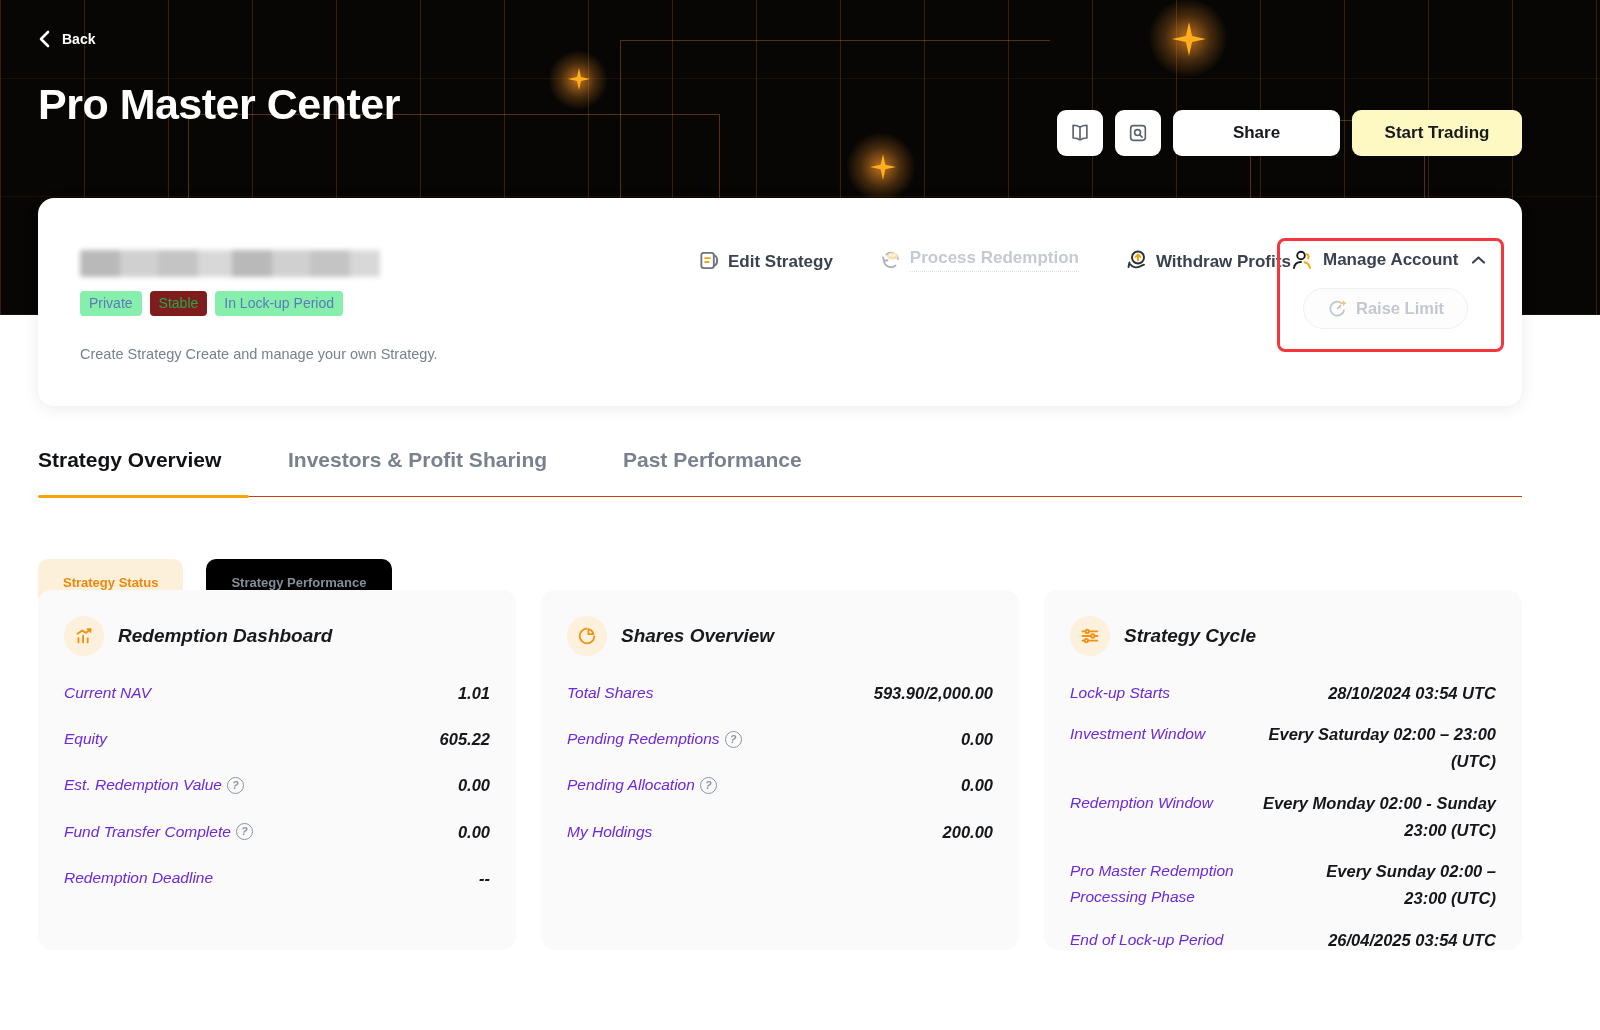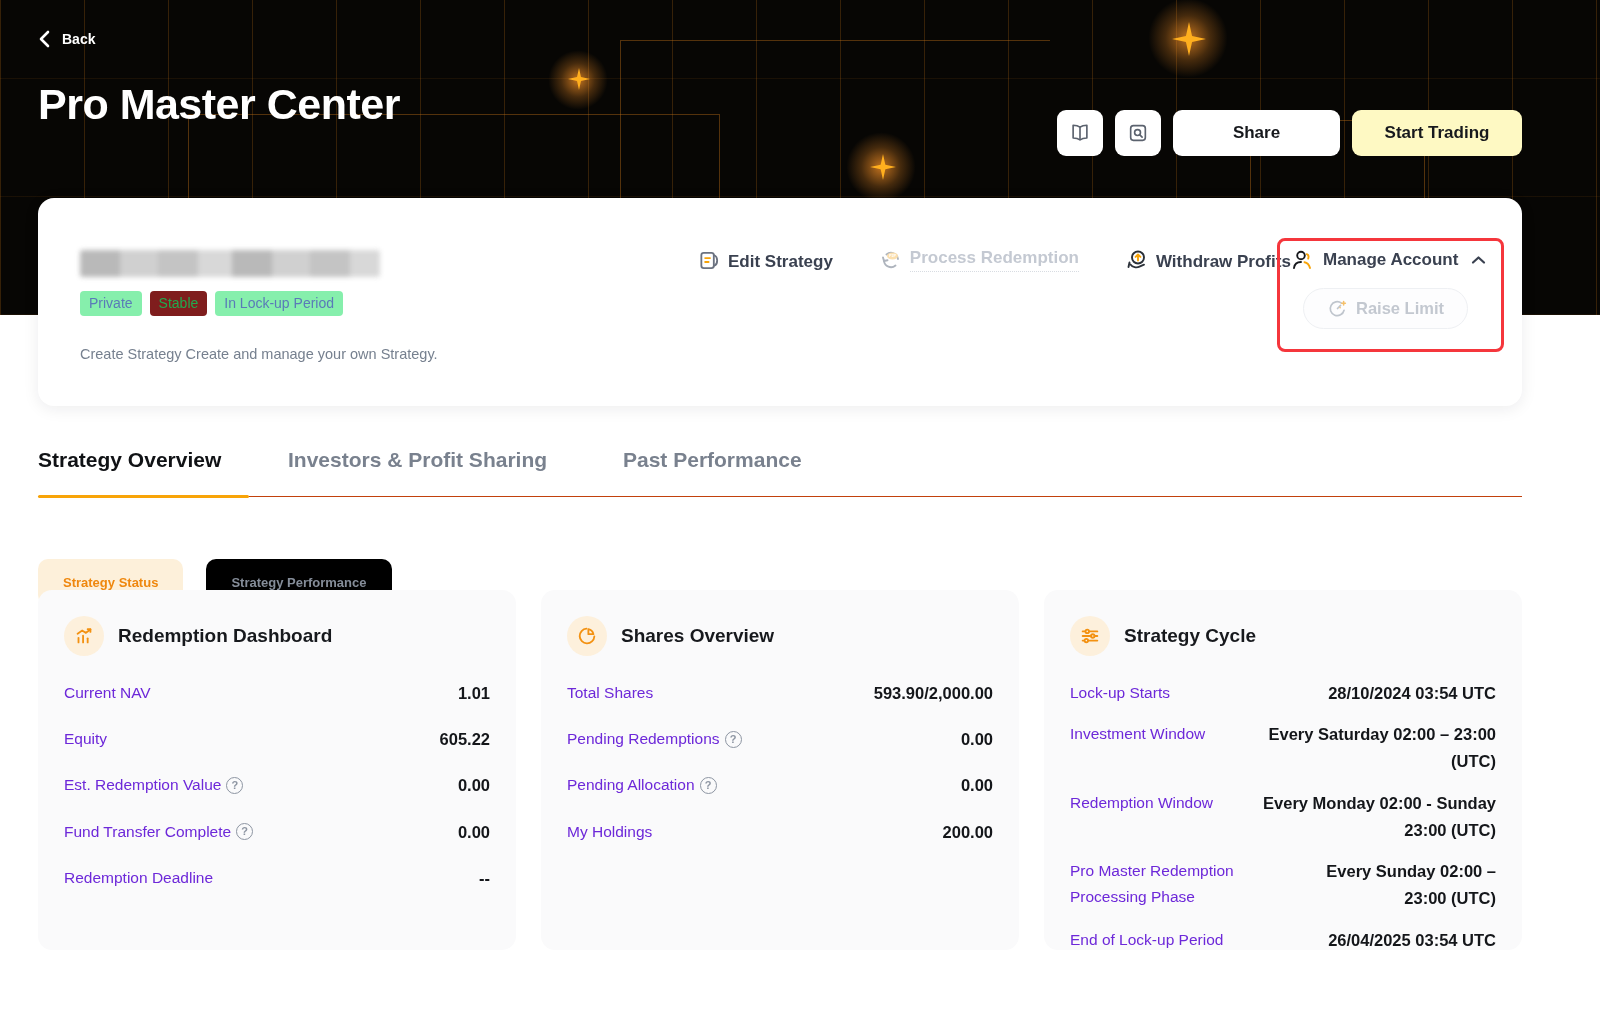--- a/index.html
+++ b/index.html
@@ -78,21 +78,21 @@
 
   .subtabs { position:absolute; left:38px; top:521px; display:flex; gap:23px; }
   .pill { height:46px; padding:0 25px; border:none; border-radius:10px; display:flex; align-items:center;
     font-family:inherit; font-size:13px; font-weight:700; cursor:pointer;margin-top:38px; }
   .pill.active { background:#FDF0DA; color:#EF870D; }
   .pill.inactive { background:#000000; color:#858D99; }
 
   
   .cards { position:absolute; left:38px; top:590px; width:1484px; display:grid;
     grid-template-columns:1fr 1fr 1fr; gap:25px; }
-  .stat-card { background:#FAFAFB; border-radius:14px; height:360px; padding:26px 26px 22px; }
+  .stat-card { background:#FAFAFB; border-radius:14px; height:360px; padding:26px 26px 22px;font-style:italic; }
   .card-head { display:flex; align-items:center; gap:14px; margin-bottom:24px; }
   .card-icon { width:40px; height:40px; border-radius:50%; background:#FDF0DC;
     display:flex; align-items:center; justify-content:center; flex:0 0 auto; }
   .card-title { font-size:19px; font-weight:700; color:#17191D; }
   .rows { display:flex; flex-direction:column; gap:19px; }
   .rows.tight { gap:14px; }
   .row { display:flex; justify-content:space-between; align-items:flex-start; }
   .row-label { font-size:15.5px; color:#6d28d9; display:flex; align-items:center; gap:5px; max-width:200px; line-height:1.7; }
   .row-value { font-size:16.5px; font-weight:700; color:#14161A; text-align:right; max-width:250px; line-height:1.65; }
   .q { width:17px; height:17px; border:1.4px solid #8D95A2; border-radius:50%; color:#8D95A2;

